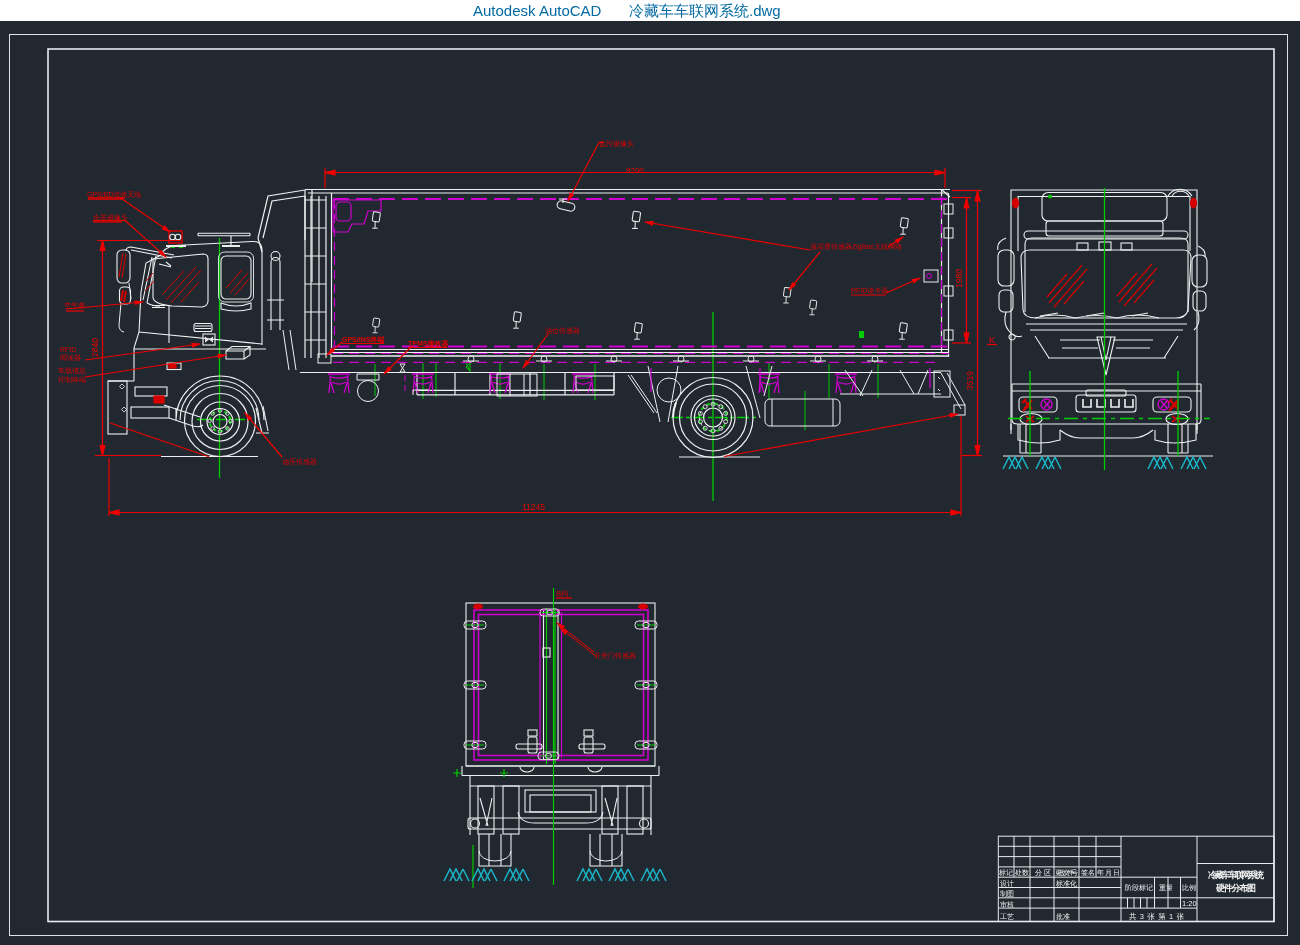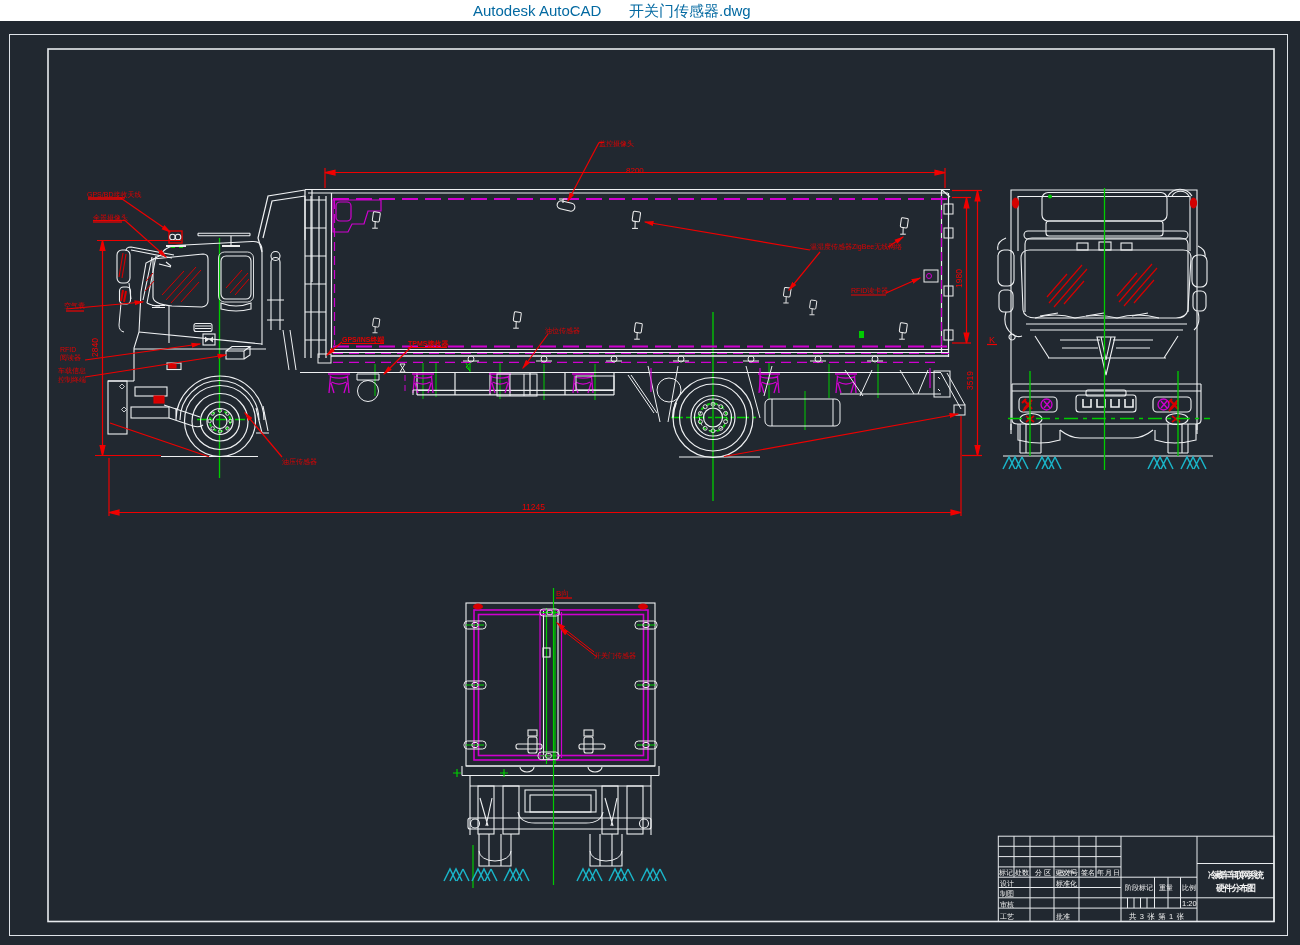--- a/index.html
+++ b/index.html
@@ -6,21 +6,21 @@
   *{font-family:"Liberation Sans", sans-serif;}
   #bar{position:absolute;top:0;left:0;width:1300px;height:21px;background:#ffffff;color:#0369a1;padding-left:28px;}
   #bar span{position:absolute;top:2px;font-size:15px;}
   svg{position:absolute;top:0;left:0;}
   text{font-family:"Liberation Sans", sans-serif;}
 </style>
 </head>
 <body>
 <div id="bar">
     <span style="left:473px">Autodesk AutoCAD</span>
-    <span style="left:629px">开关门传感器.dwg</span>
+    <span style="left:629px">冷藏车车联网系统.dwg</span>
   </div>
 <svg width="1300" height="945" viewBox="0 0 1300 945">
 <defs>
   <g id="sen" stroke="#efefef" fill="none" stroke-width="1">
     <rect x="-3.2" y="-12" width="7" height="9.5" rx="1.2" transform="rotate(8)"></rect>
     <line x1="0.2" y1="-2.5" x2="0" y2="4"></line>
     <line x1="-2.8" y1="4.2" x2="2.8" y2="4.2"></line>
   </g>
   <g id="stool" stroke="#cf00cf" fill="none" stroke-width="1.3">
     <path d="M-11,0 H11 M-9,1.5 C-9,5 9,5 9,1.5 M-8.5,2.5 L-10,19 M8.5,2.5 L10,19 M-7.5,8 C-2,11 2,11 7.5,8 M-8,9 L-5,19 M8,9 L5,19"></path>

